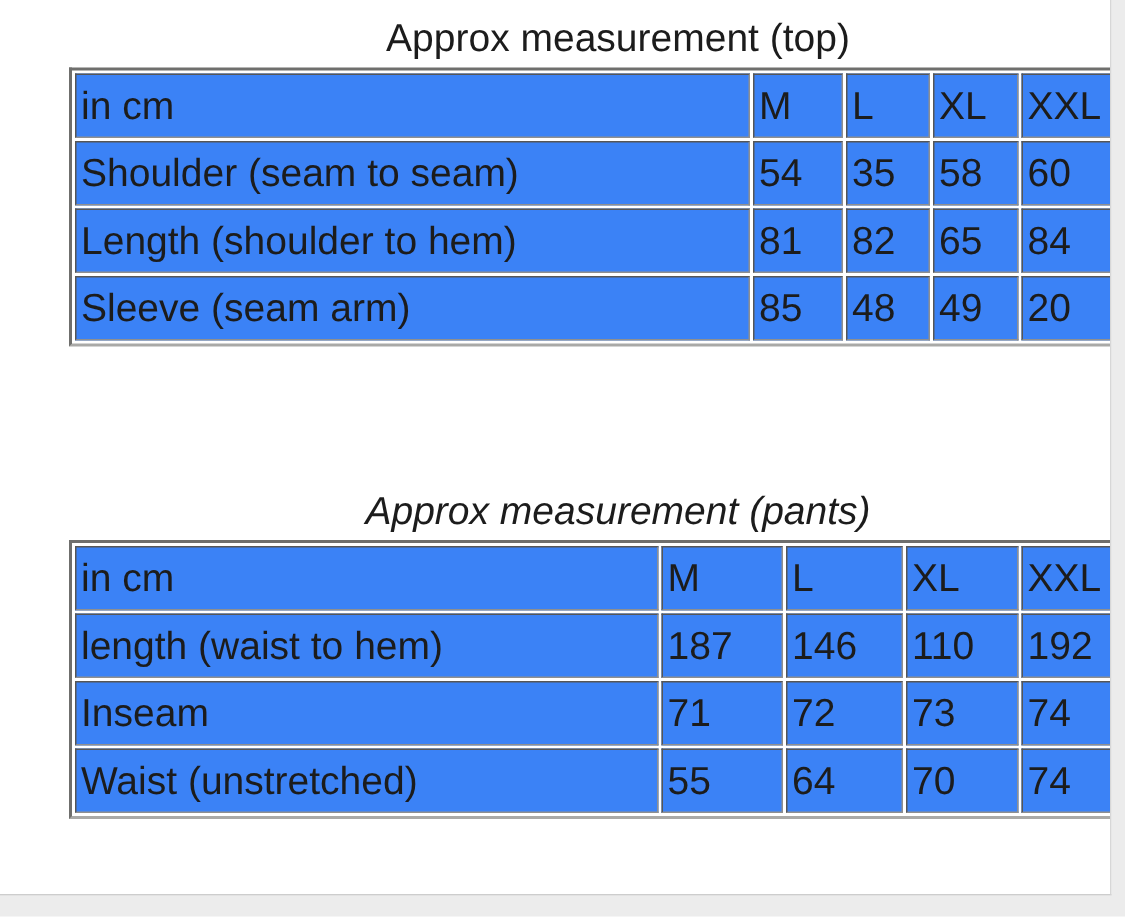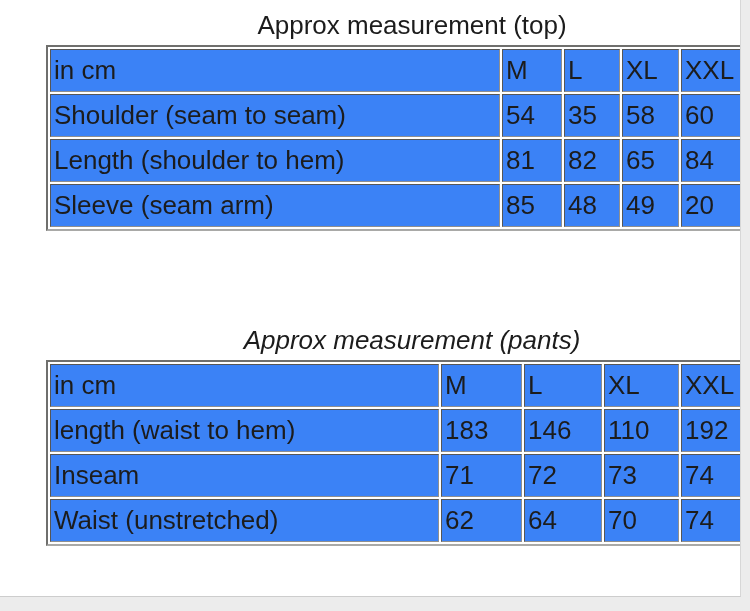--- a/index.html
+++ b/index.html
@@ -124,35 +124,35 @@
       <tbody>
         <tr>
           <td>in cm</td>
           <td>M</td>
           <td>L</td>
           <td>XL</td>
           <td>XXL</td>
         </tr>
         <tr>
           <td>length (waist to hem)</td>
-          <td>183</td>
+          <td>187</td>
           <td>146</td>
           <td>110</td>
           <td>192</td>
         </tr>
         <tr>
           <td>Inseam</td>
           <td>71</td>
           <td>72</td>
           <td>73</td>
           <td>74</td>
         </tr>
         <tr>
           <td>Waist (unstretched)</td>
-          <td>62</td>
+          <td>55</td>
           <td>64</td>
           <td>70</td>
           <td>74</td>
         </tr>
       </tbody>
     </table>
 
   </div>
 </div>
 

